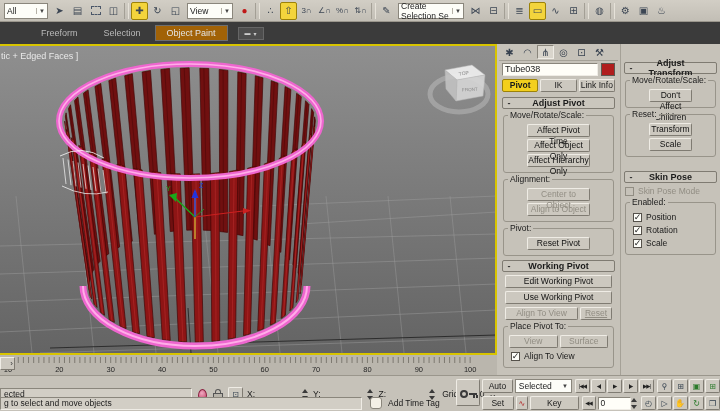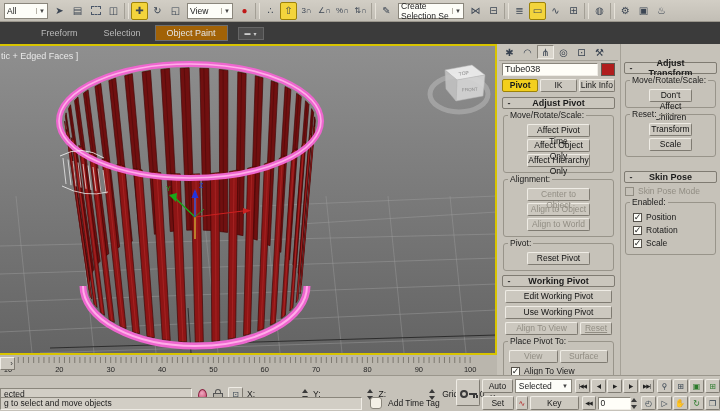--- a/index.html
+++ b/index.html
@@ -500,21 +500,20 @@
         <span class="glabel">Move/Rotate/Scale:</span>
         <div class="pbtn">Affect Pivot Time</div>
         <div class="pbtn">Affect Object Only</div>
         <div class="pbtn">Affect Hierarchy Only</div>
       </div>
 
       <div class="group">
         <span class="glabel">Alignment:</span>
         <div class="pbtn disabled">Center to Object</div>
         <div class="pbtn disabled">Align to Object</div>
-        <div class="pbtn disabled">Align to World</div>
       </div>
 
       <div class="group">
         <span class="glabel">Pivot:</span>
         <div class="pbtn">Reset Pivot</div>
       </div>
 
       <div class="rollout">
         <span class="rminus">-</span>
         <span class="rtitle">Working Pivot</span>

